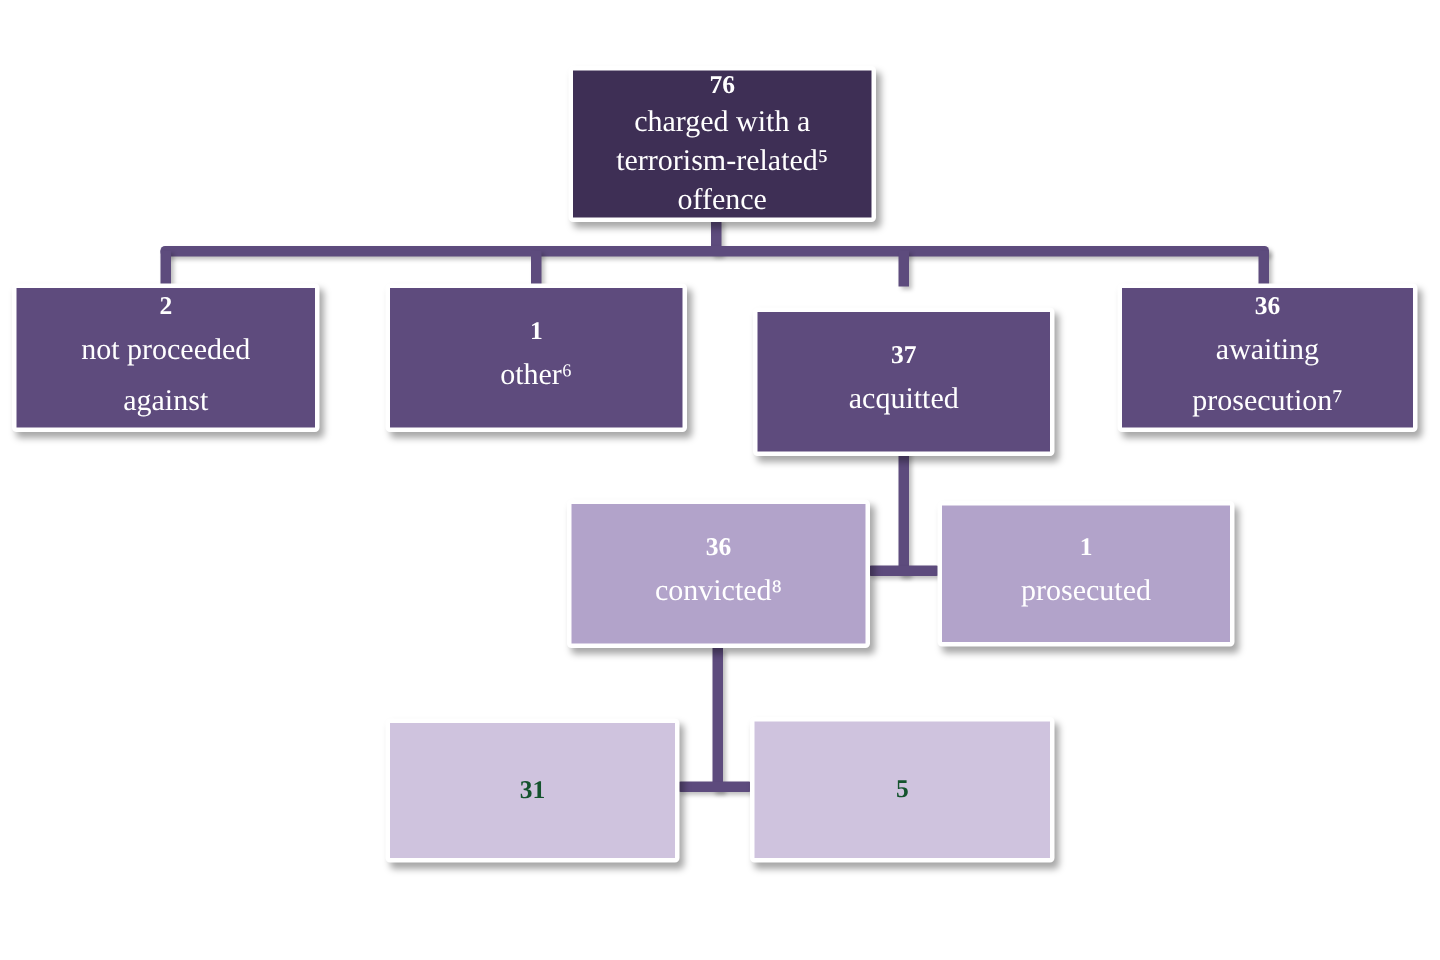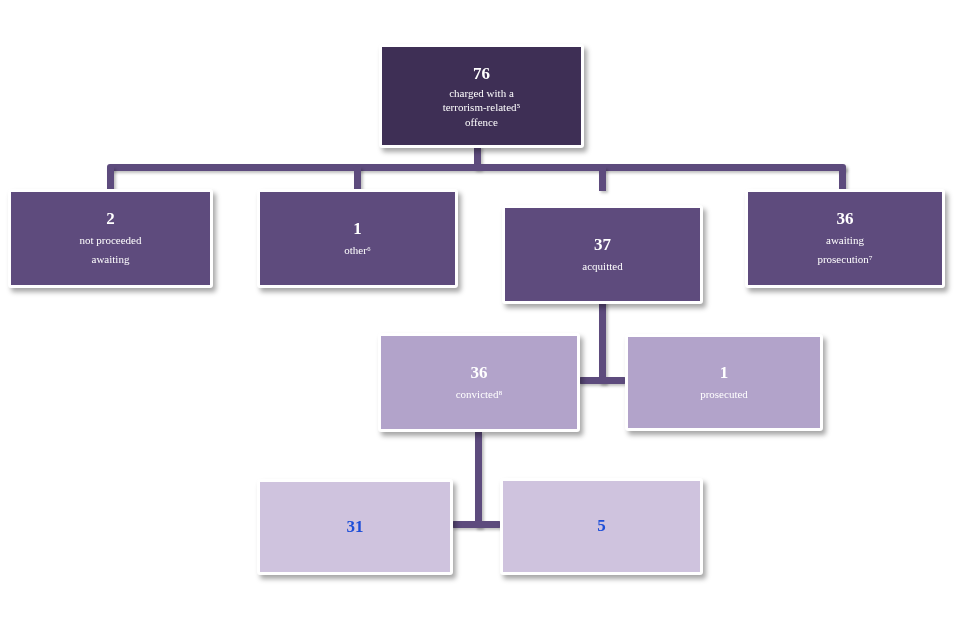--- a/index.html
+++ b/index.html
@@ -40,29 +40,29 @@
     box-sizing: border-box;
     padding: 2px 8px;
     font-family: Liberation Serif, serif;
   }
   .node .num {
     font-weight: bold;
     font-size: 17px;
     line-height: 1.35;
   }
   .node .lbl {
-    font-size: 11px;
+    font-size: 20px;
     line-height: 1.7;
     white-space: pre-line;
   }
   .l1 { background: #3e2f55; color: #ffffff; }
   .l1 .lbl { line-height: 1.3; }
   .l2 { background: #5e4b7d; color: #ffffff; }
   .l3 { background: #b2a3ca; color: #ffffff; }
-  .l4 { background: #cfc3de; color: #1d4ed8; }
+  .l4 { background: #cfc3de; color: #14532d; }
   
   .pos-charged      { left: 379px; top:  44px; width: 205px; height: 104px; }
   .pos-notproceeded { left:   8px; top: 189px; width: 205px; height:  99px; }
   .pos-other        { left: 257px; top: 189px; width: 201px; height:  99px; }
   .pos-prosecuted   { left: 502px; top: 205px; width: 201px; height:  99px; }
   .pos-awaiting     { left: 745px; top: 189px; width: 200px; height:  99px; }
   .pos-convicted    { left: 378px; top: 333px; width: 202px; height:  99px; }
   .pos-acquitted    { left: 625px; top: 334px; width: 198px; height:  97px; }
   .pos-terr         { left: 257px; top: 479px; width: 196px; height:  96px; }
   .pos-nonterr      { left: 500px; top: 478px; width: 203px; height:  97px; }
@@ -88,21 +88,21 @@
   <div class="node l1 pos-charged">
     <div class="num">76</div>
     <div class="lbl">charged with a
 terrorism-related⁵
 offence</div>
   </div>
 
   <div class="node l2 pos-notproceeded">
     <div class="num">2</div>
     <div class="lbl">not proceeded
-awaiting</div>
+against</div>
   </div>
 
   <div class="node l2 pos-other">
     <div class="num">1</div>
     <div class="lbl">other⁶</div>
   </div>
 
   <div class="node l2 pos-prosecuted">
     <div class="num">37</div>
     <div class="lbl">acquitted</div>

